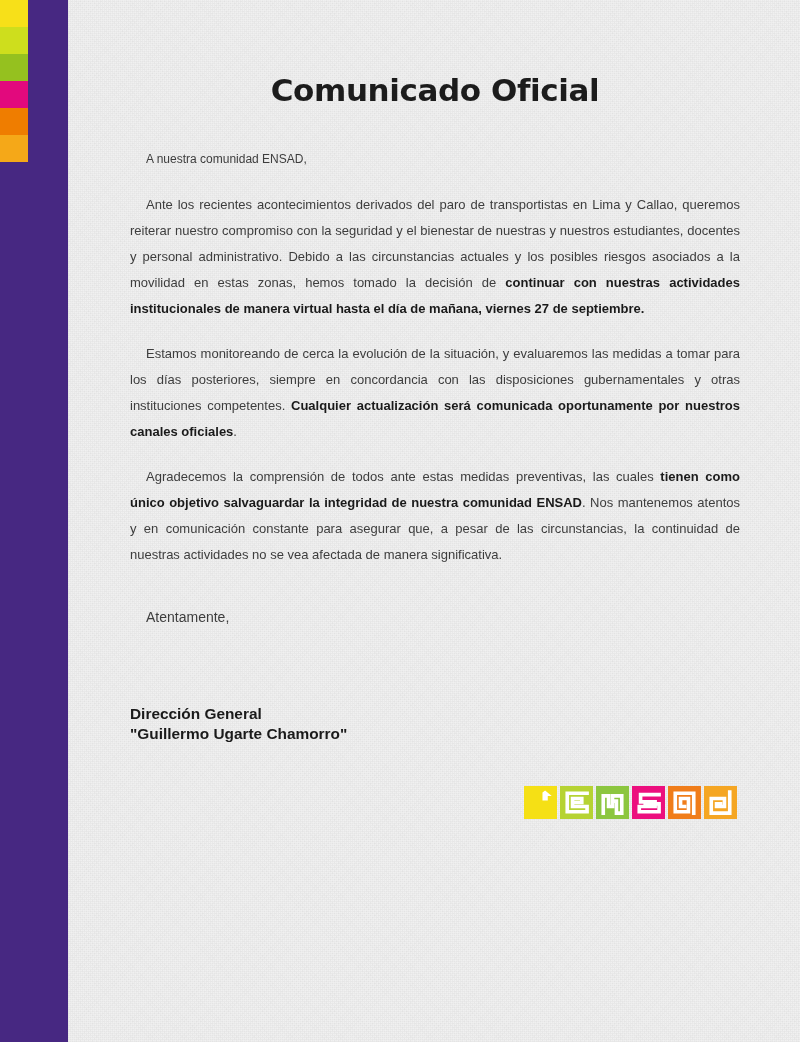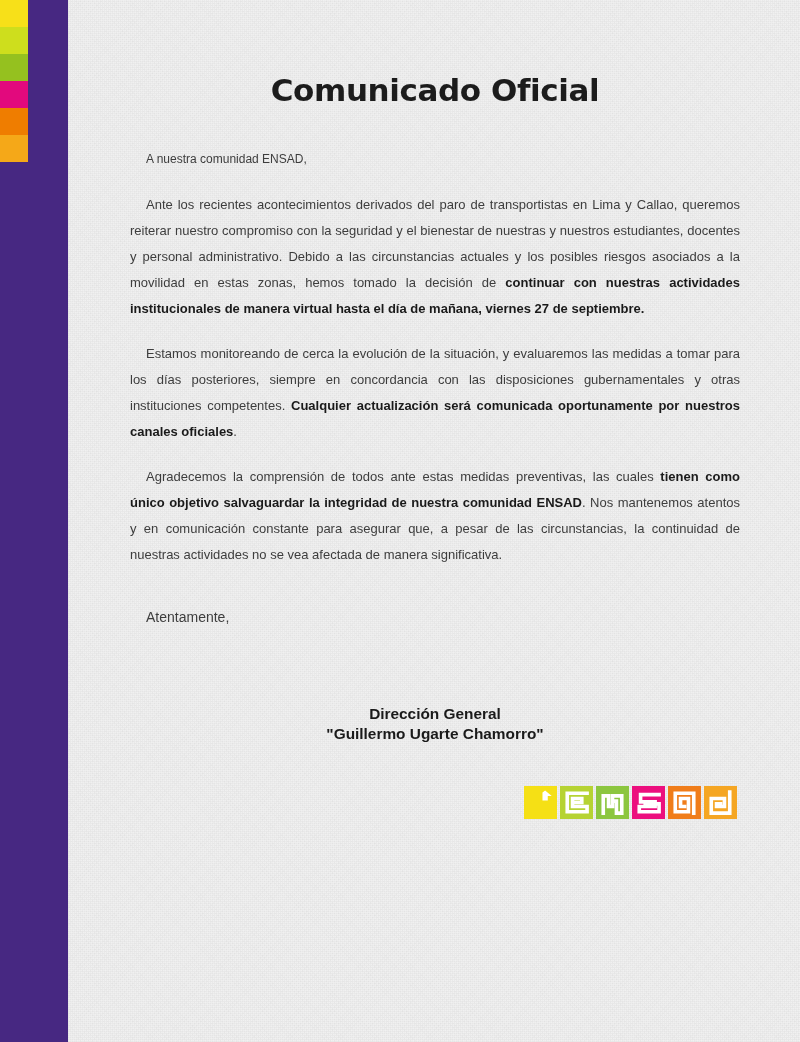--- a/index.html
+++ b/index.html
@@ -105,21 +105,21 @@
     margin: 36px 0 0 0;
     font-size: 14px;
     line-height: 26px;
     color: #3d3d3d;
     text-indent: 16px;
   }
 
   
   #signature {
     margin-top: 74px;
-    text-align: center;
+    text-align: left;
     font-family: "Liberation Sans", sans-serif;
     font-weight: 700;
     font-size: 15.4px;
     line-height: 20px;
     color: #1a1a1a;
   }
   #signature div {
     display: block;
   }
 

